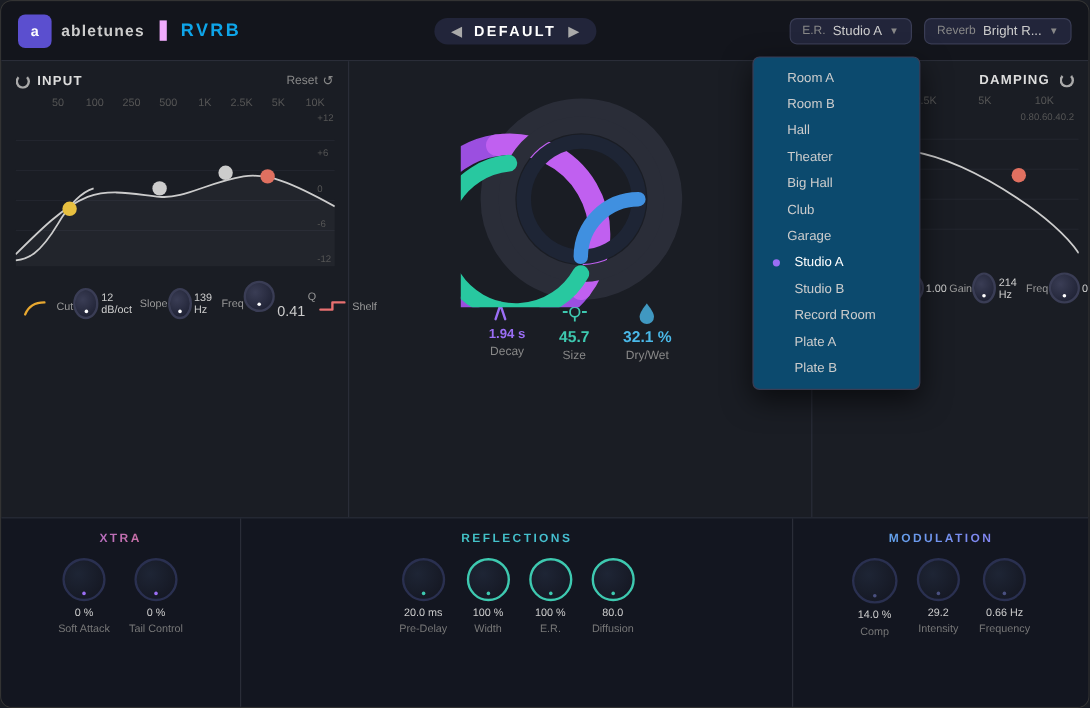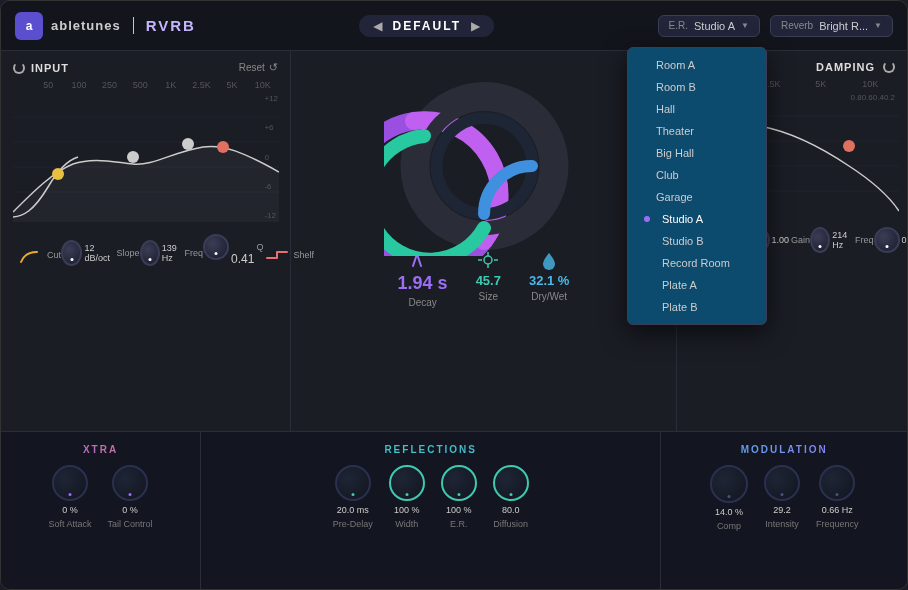--- a/index.html
+++ b/index.html
@@ -5,21 +5,21 @@
     * { box-sizing: border-box; margin: 0; padding: 0; }
     body { background: #1a1d24; font-family: 'Arial', sans-serif; width: 908px; height: 590px; overflow: hidden; color: #fff; }
 
     .app { width: 908px; height: 590px; background: #1a1d24; border: 1px solid #333; border-radius: 10px; overflow: hidden; position: relative; }
 
     
     .header { display: flex; align-items: center; height: 50px; background: #13151c; padding: 0 14px; border-bottom: 1px solid #2a2d38; gap: 12px; }
     .logo { display: flex; align-items: center; gap: 8px; }
     .logo-icon { width: 28px; height: 28px; background: #5b4fcf; border-radius: 6px; display: flex; align-items: center; justify-content: center; font-size: 12px; font-weight: bold; color: #fff; }
     .logo-text { font-size: 13px; color: #ccc; font-weight: 600; letter-spacing: 1px; }
-    .plugin-name { font-size: 15px; font-weight: 700; color: #c4b5fd; letter-spacing: 2px; border-left: 1px solid #f0abfc; padding-left: 12px; }
+    .plugin-name { font-size: 15px; font-weight: 700; color: #0ea5e9; letter-spacing: 2px; border-left: 6px solid #f0abfc; padding-left: 12px; }
     .header-center { flex: 1; display: flex; align-items: center; justify-content: center; gap: 12px; }
     .preset-nav { display: flex; align-items: center; gap: 10px; background: #22253a; border-radius: 20px; padding: 4px 14px; }
     .preset-arrow { background: none; border: none; color: #aaa; cursor: pointer; font-size: 12px; }
     .preset-name { font-size: 12px; font-weight: 700; color: #fff; letter-spacing: 2px; }
     .header-right { display: flex; align-items: center; gap: 10px; }
     .dropdown-btn { display: flex; align-items: center; gap: 6px; background: #22253a; border: 1px solid #3a3d55; border-radius: 6px; padding: 4px 10px; cursor: pointer; font-size: 11px; color: #ccc; }
     .dropdown-btn .label { color: #888; font-size: 10px; }
     .dropdown-arrow { font-size: 8px; color: #888; }
 
     
@@ -264,21 +264,21 @@
           <path d="M 100,148 A 48,48 0 0,1 148,100" fill="none" stroke="#4090e0" stroke-width="12" stroke-linecap="round"></path>
         </svg>
       </div>
 
       <div style="display:flex;gap:28px;align-items:flex-start;margin-top:4px;">
 
         <div class="center-knob-group">
           <svg width="24" height="20" viewBox="0 0 24 20">
             <path d="M2,16 L6,4 L10,16" stroke="#9b6ef5" stroke-width="2" fill="none" stroke-linecap="round"></path>
           </svg>
-          <span style="font-size:18px;font-weight:700;color:#9b6ef5;">1.94 s</span>
+          <span style="font-size:11px;font-weight:700;color:#9b6ef5;">1.94 s</span>
           <span style="font-size:10px;color:#888;">Decay</span>
         </div>
 
         <div class="center-knob-group">
           <svg width="24" height="20" viewBox="0 0 24 20">
             <circle cx="12" cy="10" r="4" fill="none" stroke="#3ec9b0" stroke-width="1.5"></circle>
             <line x1="12" y1="2" x2="12" y2="6" stroke="#3ec9b0" stroke-width="1.5"></line>
             <line x1="12" y1="14" x2="12" y2="18" stroke="#3ec9b0" stroke-width="1.5"></line>
             <line x1="2" y1="10" x2="6" y2="10" stroke="#3ec9b0" stroke-width="1.5"></line>
             <line x1="18" y1="10" x2="22" y2="10" stroke="#3ec9b0" stroke-width="1.5"></line>

